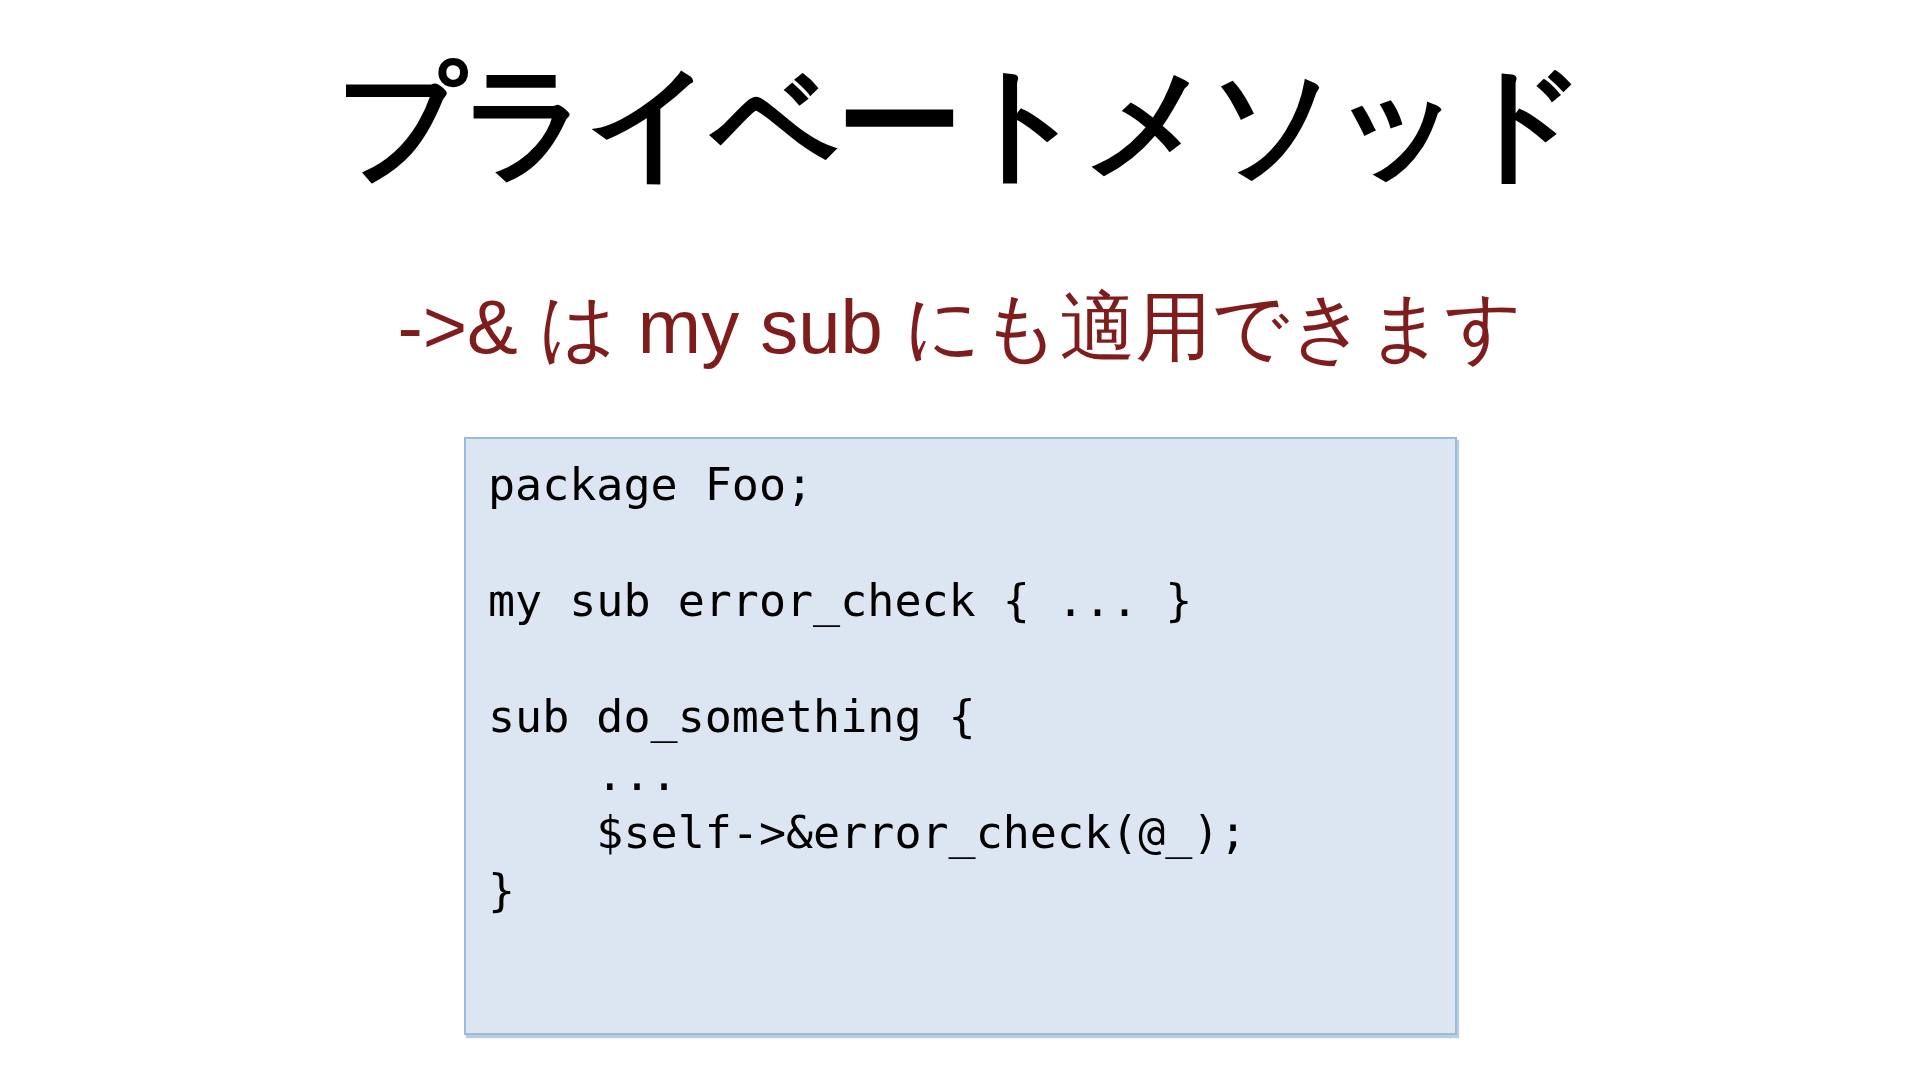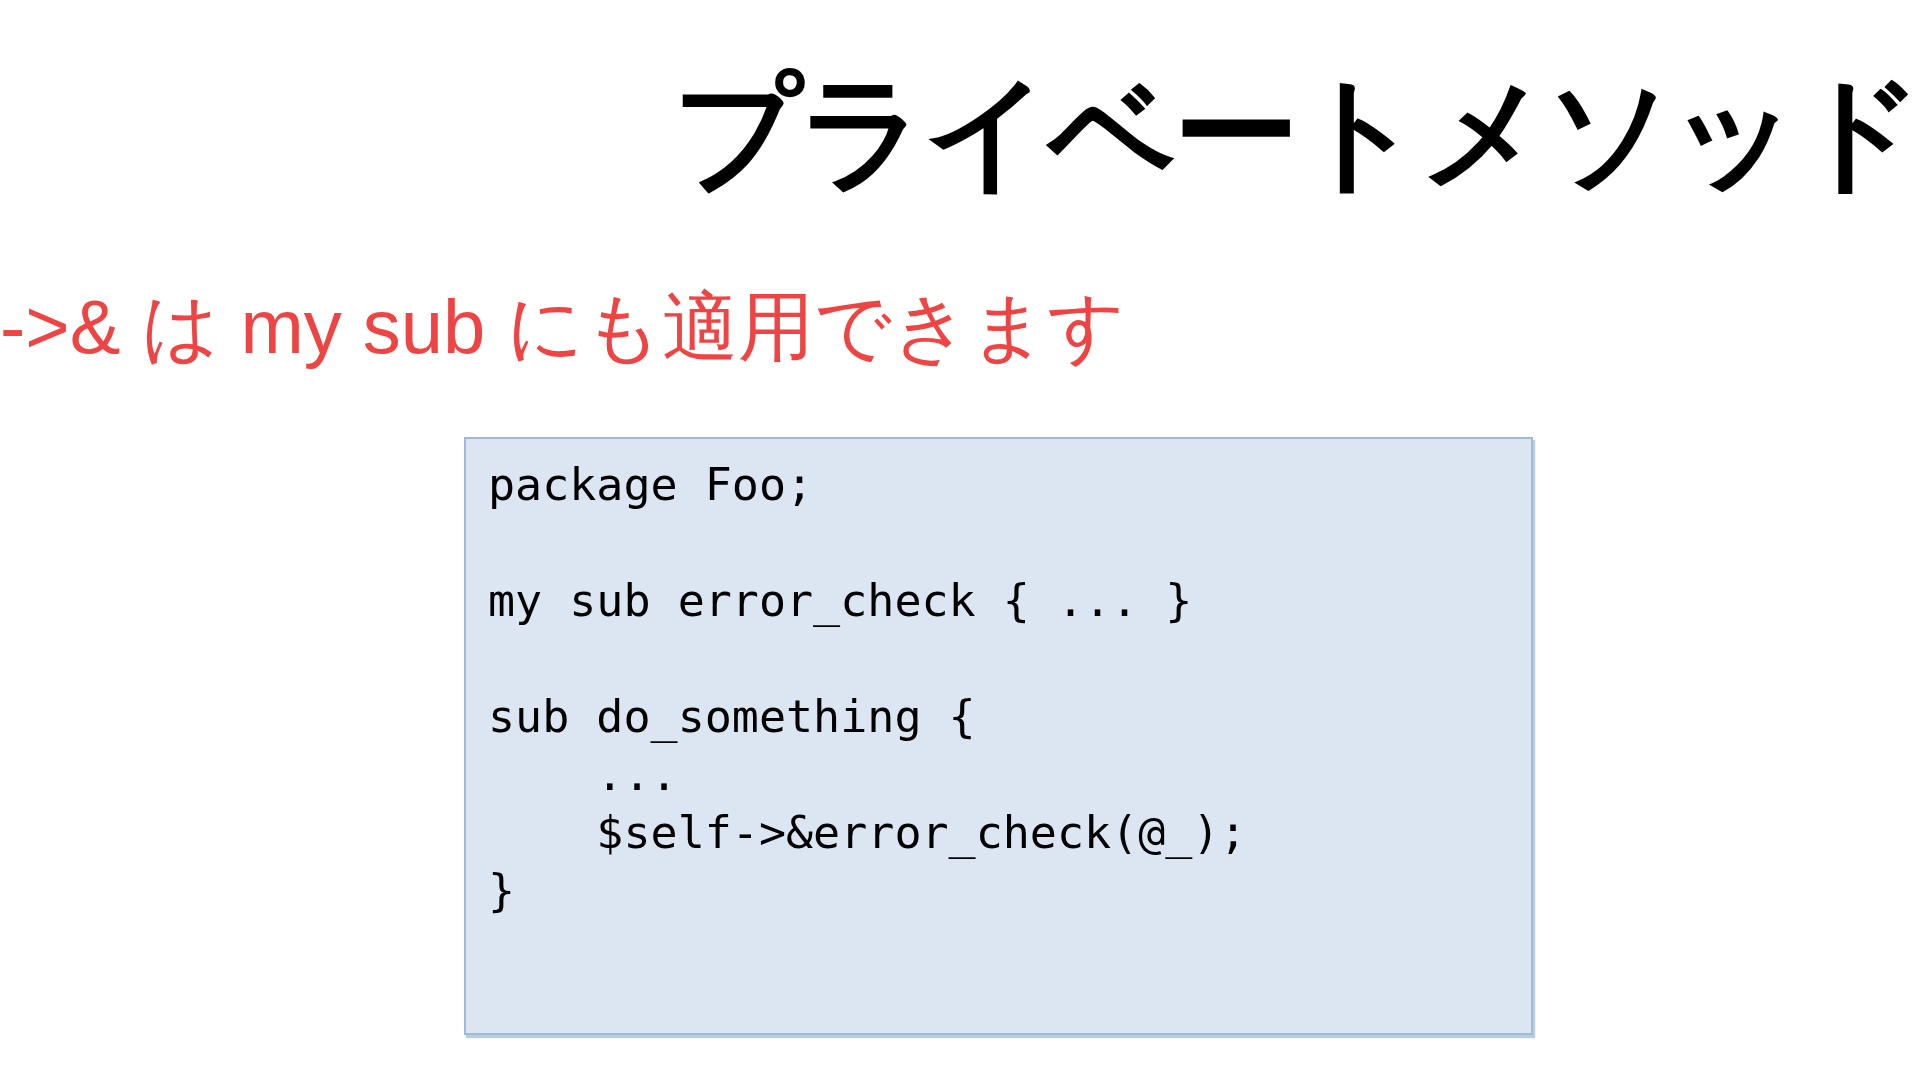--- a/index.html
+++ b/index.html
@@ -13,44 +13,46 @@
     width: 1920px;
     height: 1080px;
     background: #ffffff;
     overflow: hidden;
   }
   .title {
     position: absolute;
     top: 38px;
     left: 0;
     width: 100%;
-    text-align: right;
+    text-align: center;
     font-size: 126px;
     line-height: 190px;
     font-weight: 600;
     color: #000000;
     letter-spacing: -4px;
     white-space: nowrap;
+    font-family: Liberation Mono, monospace;
   }
   .subtitle {
     position: absolute;
     top: 272px;
     left: 0;
     width: 100%;
+    text-align: center;
     font-size: 76px;
     line-height: 110px;
     font-weight: 500;
-    color: #ef4444;
+    color: #7f1d1d;
     white-space: nowrap;
   }
   .code-panel {
     position: absolute;
     left: 464px;
     top: 437px;
-    width: 1069px;
+    width: 993px;
     height: 598px;
     box-sizing: border-box;
     background: #dce6f2;
     border: 2px solid #9dbbd9;
     box-shadow: 2px 3px 1px rgba(126, 162, 202, 0.55);
     padding: 17px 24px 0 22px;
   }
   .code-line {
     font-family: "DejaVu Sans Mono", "Liberation Mono", monospace;
     font-size: 45px;

